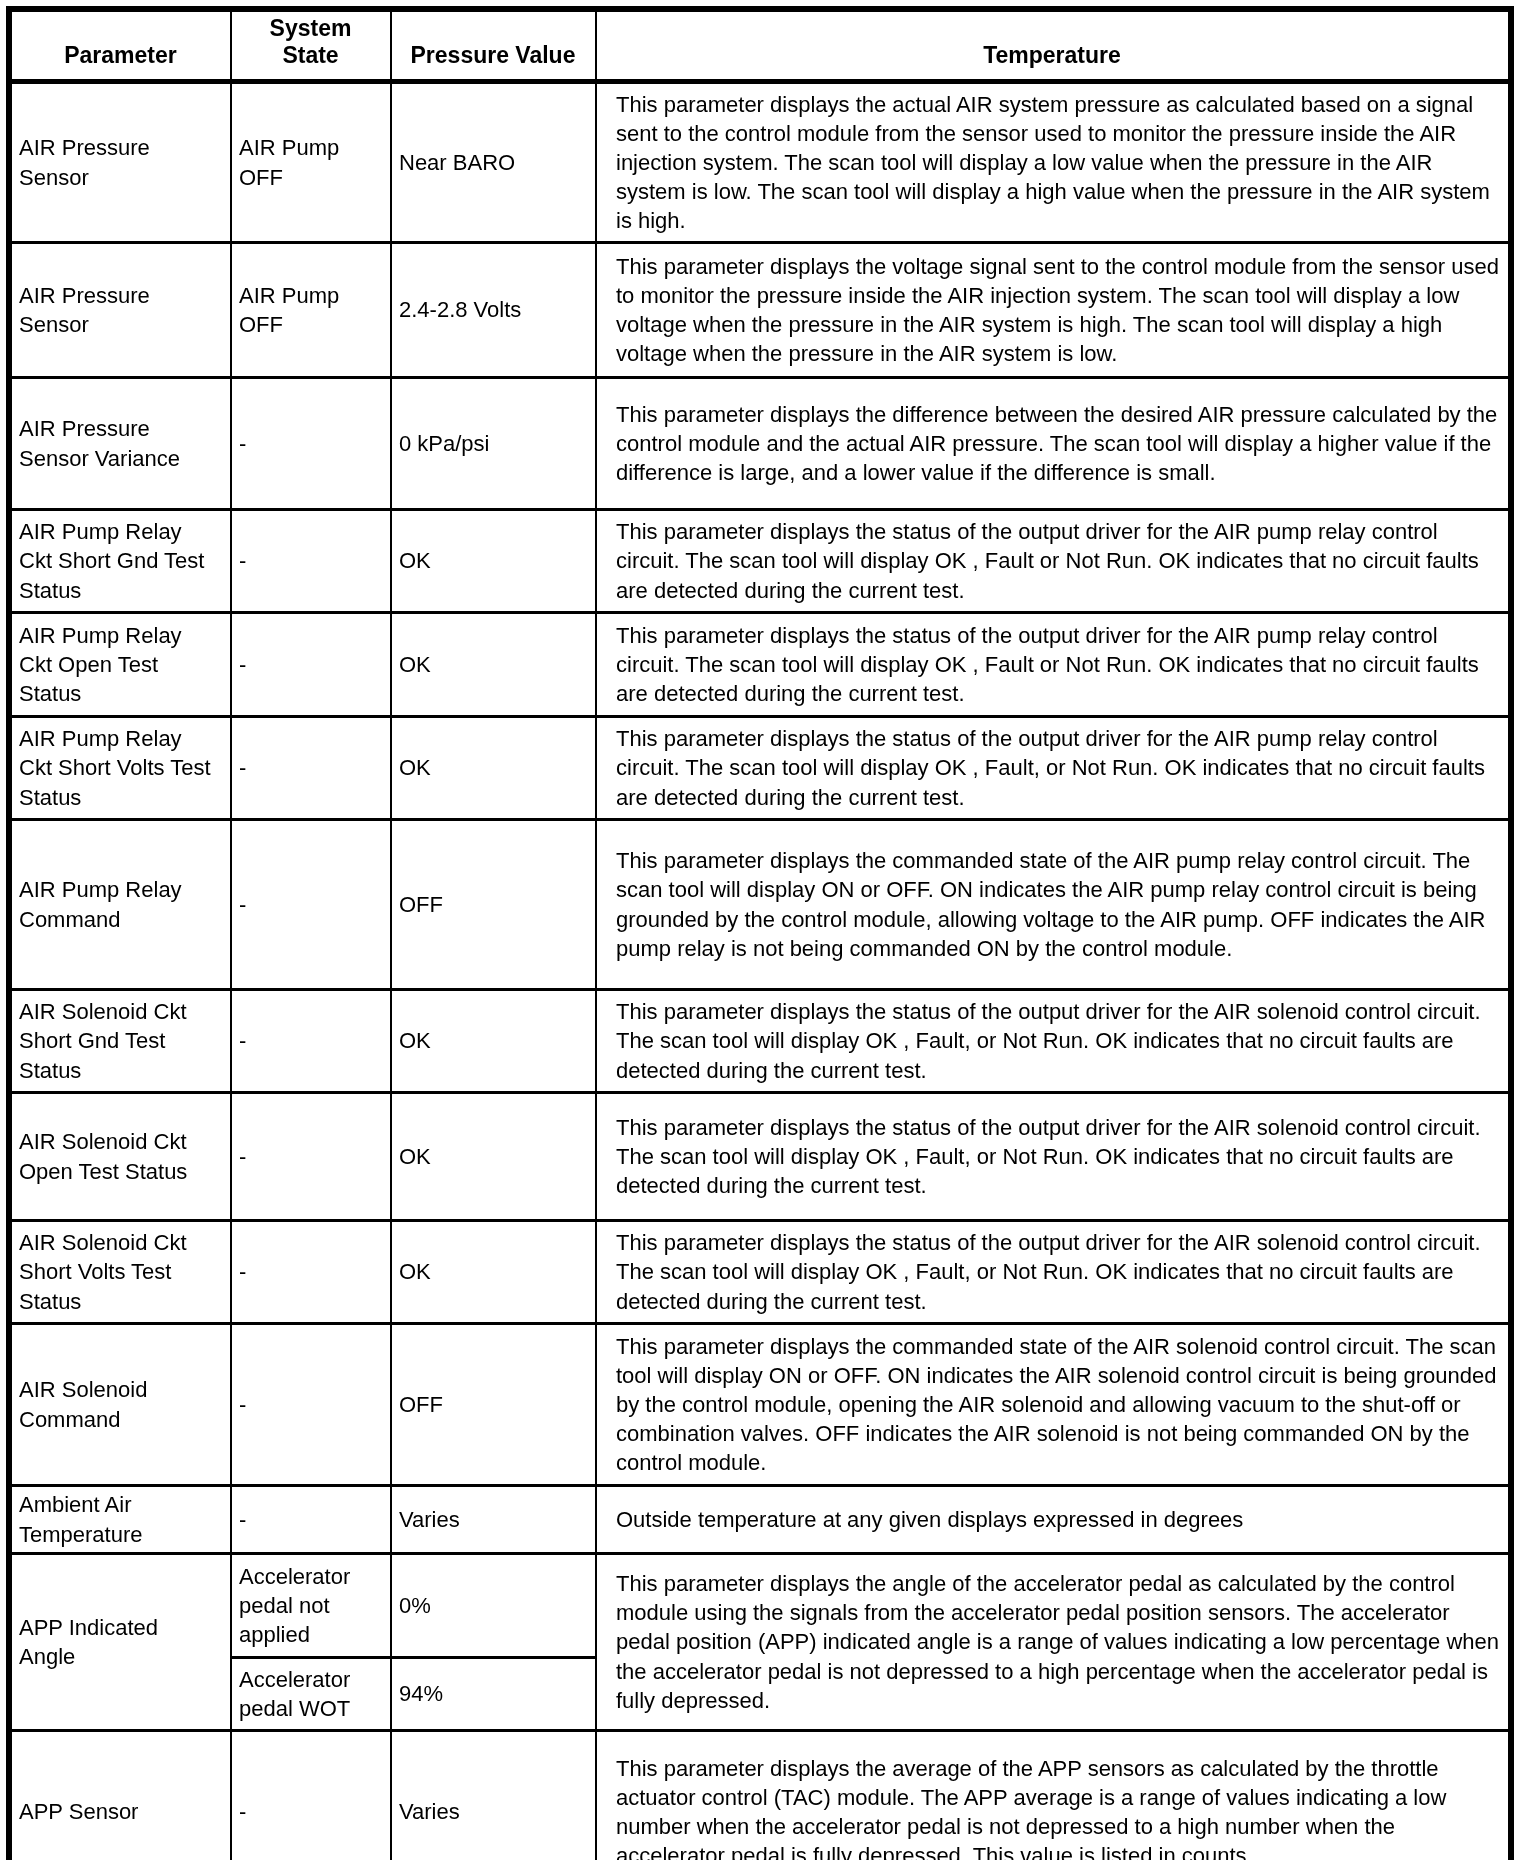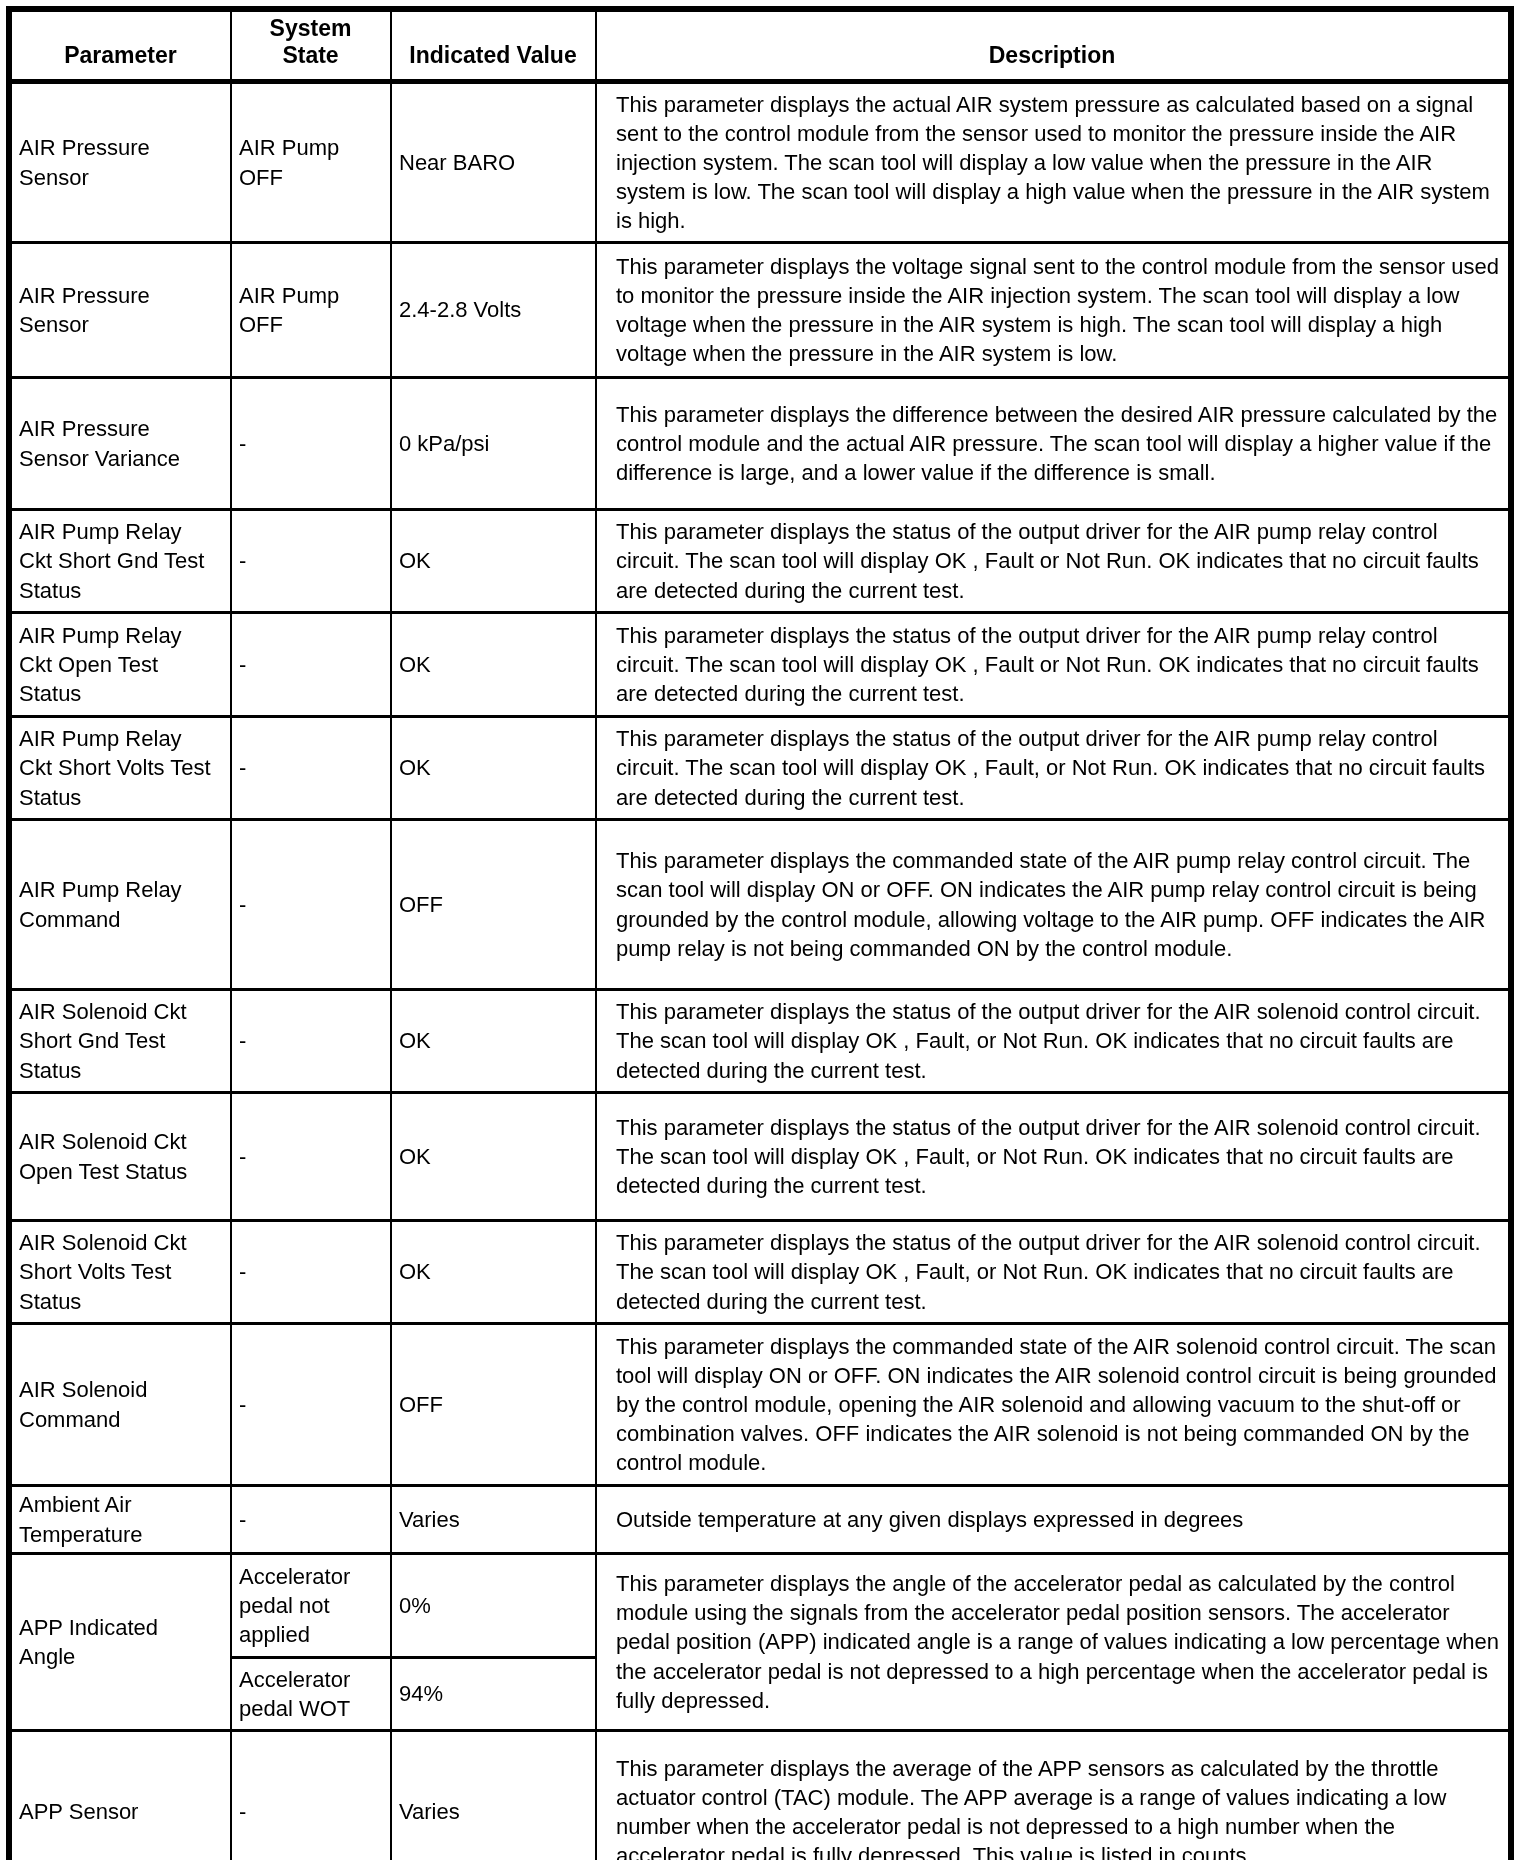--- a/index.html
+++ b/index.html
@@ -69,22 +69,22 @@
     <colgroup>
       <col class="c-param">
         <col class="c-state">
         <col class="c-value">
         <col class="c-desc">
     </colgroup>
     <thead>
       <tr class="hr-head">
         <th><span class="hdr">Parameter</span></th>
         <th class="state"><span class="hdr">System State</span></th>
-        <th><span class="hdr">Indicated Value</span></th>
-        <th><span class="hdr">Description</span></th>
+        <th><span class="hdr">Pressure Value</span></th>
+        <th><span class="hdr">Temperature</span></th>
       </tr>
     </thead>
     <tbody>
       <tr class="hr-1">
         <td class="param">AIR Pressure Sensor</td>
         <td>AIR Pump OFF</td>
         <td>Near BARO</td>
         <td class="desc">This parameter displays the actual AIR system pressure as calculated based on a signal sent to the control module from the sensor used to monitor the pressure inside the AIR injection system. The scan tool will display a low value when the pressure in the AIR system is low. The scan tool will display a high value when the pressure in the AIR system is high.</td>
       </tr>
       <tr class="hr-2">

